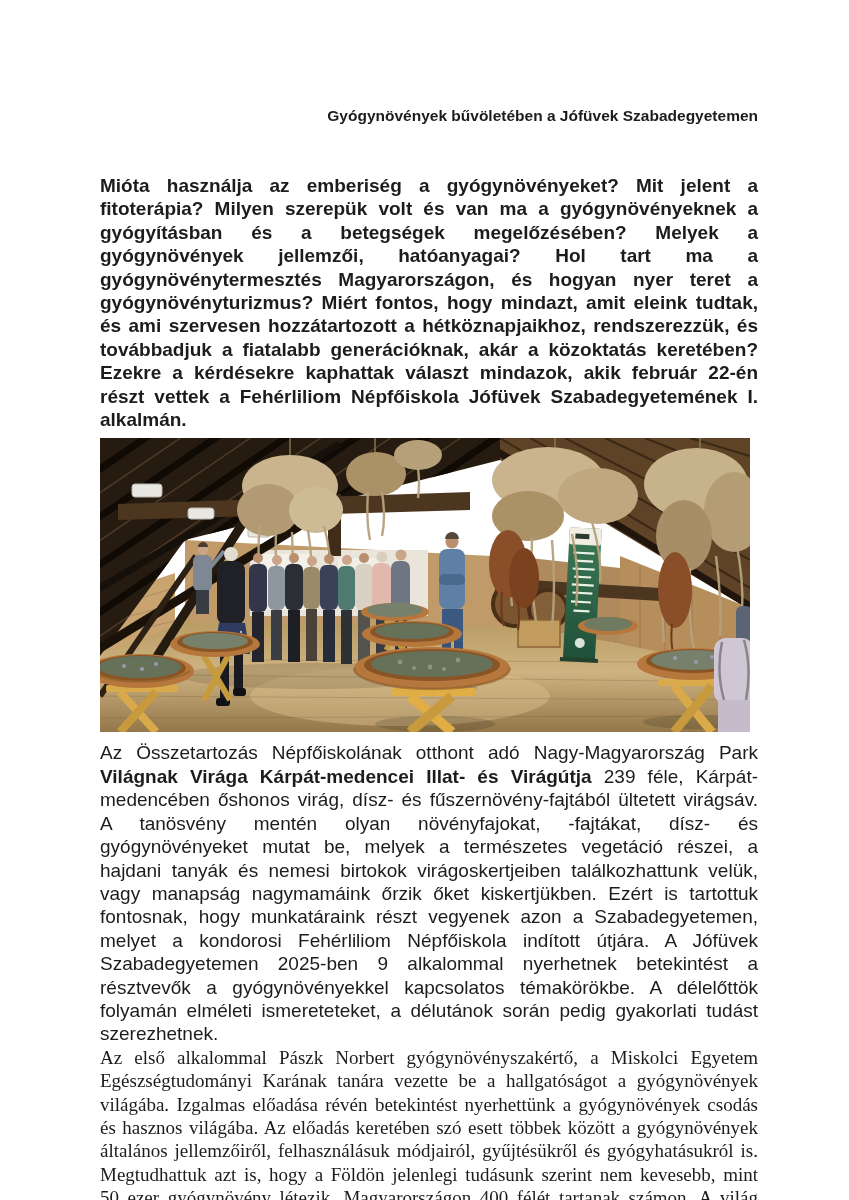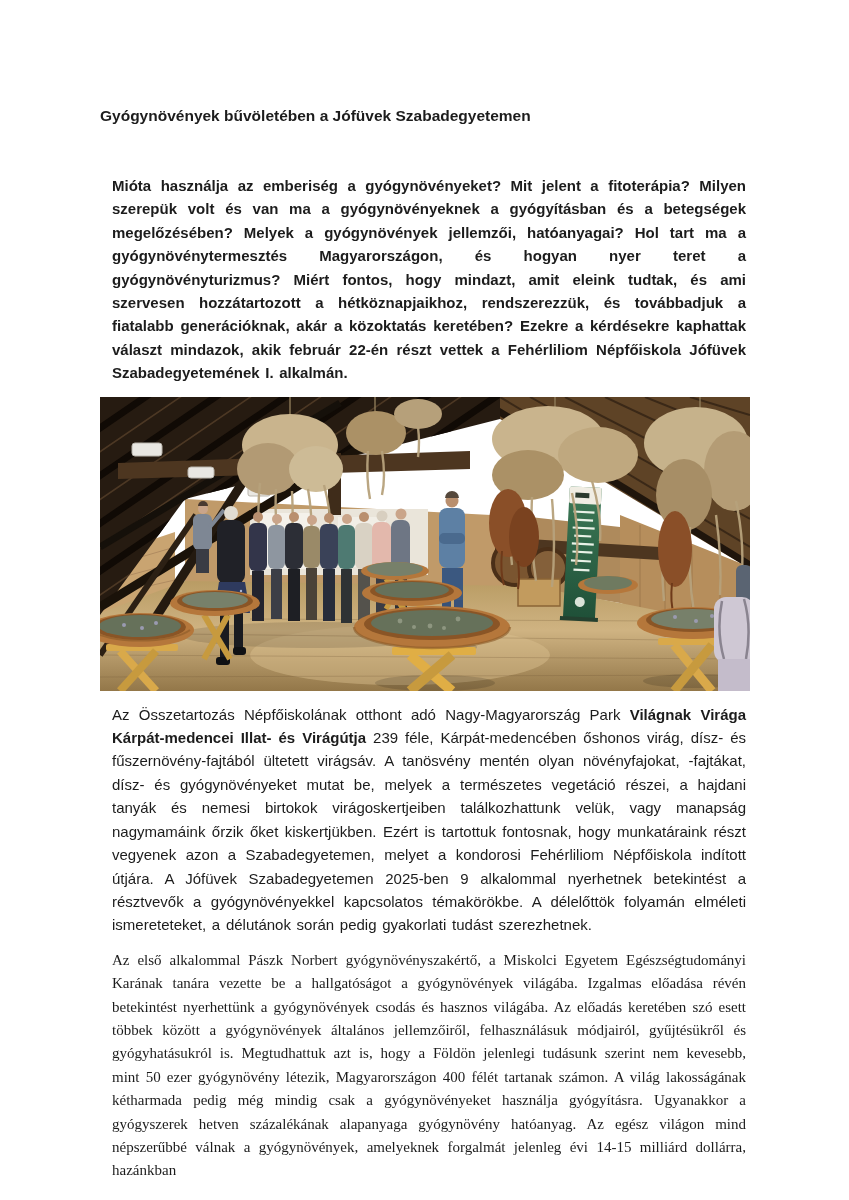--- a/index.html
+++ b/index.html
@@ -13,24 +13,24 @@
   html,body{margin:0;padding:0;background:#e8e8e8;}
   .page{
     position:relative; width:849px; height:1200px; margin:0 auto;
     background:var(--paper); box-sizing:border-box;
     padding:106px 91px 0 100px;
     font-family:"Liberation Sans","DejaVu Sans",sans-serif;
     color:var(--ink);
   }
   h1.doc-title{
     font-size:15.5px; line-height:20px; font-weight:bold;
-    text-align:left; margin:0 0 48px 0;
+    text-align:right; margin:0 0 48px 0;
   }
   p.para{
-    font-size:15px; line-height:23.4px; margin:12px;
+    font-size:19px; line-height:23.4px; margin:0;
     text-align:justify; word-spacing:1.5px;
   }
   p.para .b{font-weight:bold;}
   p.bold-para{font-weight:bold;}
   p.justify-last{text-align-last:justify;font-family:Liberation Serif, serif;}
   .gap-after{margin-bottom:23px;}
   figure.photo{
     margin:7px 0 9px 0; width:650px; height:294px; overflow:hidden;
     line-height:0;
   }

